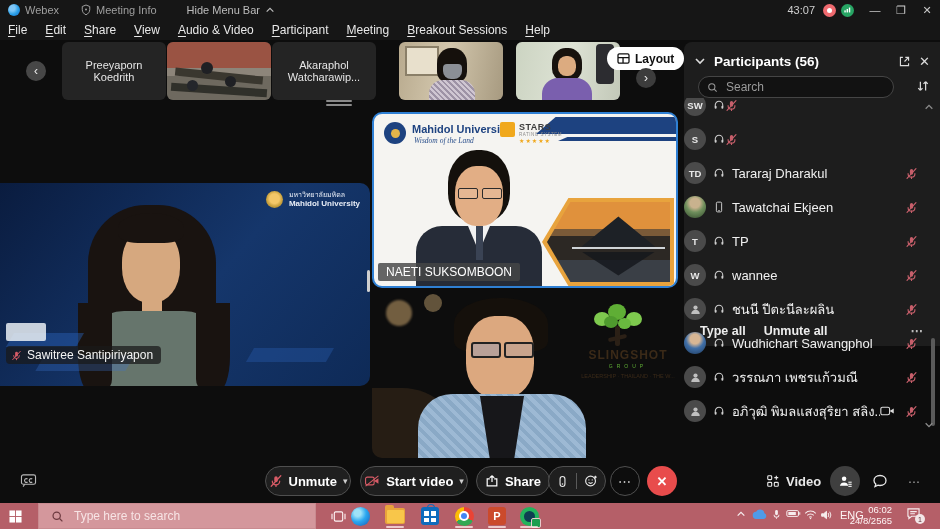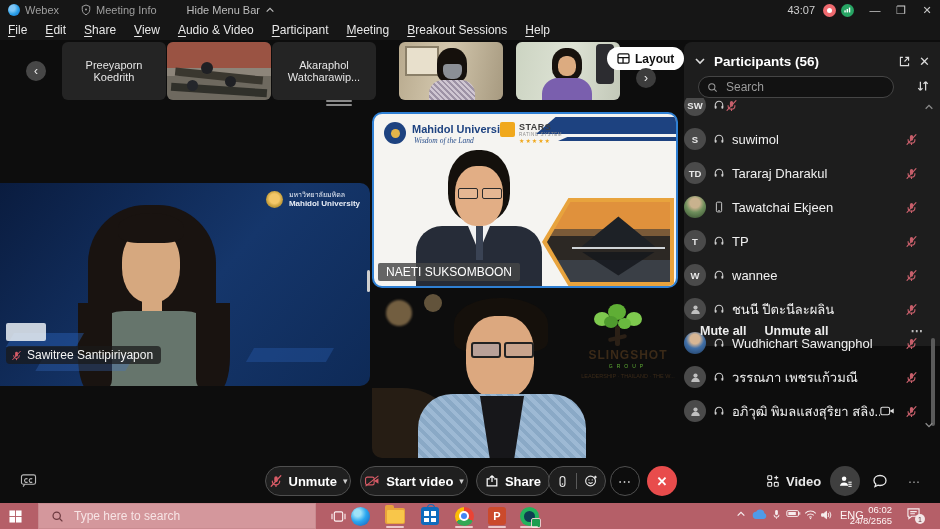--- a/index.html
+++ b/index.html
@@ -349,21 +349,20 @@
         </div>
         <div class="p-row">
           <div class="p-avatar">S</div>
           <span class="p-device">
             <svg viewBox="0 0 16 16" width="12" height="12" fill="none" stroke="currentColor" stroke-width="1.4">
               <path d="M3 10V8a5 5 0 0 1 10 0v2"></path>
               <rect x="2.2" y="9" width="2.6" height="4" rx="1.2" fill="currentColor" stroke="none"></rect>
               <rect x="11.2" y="9" width="2.6" height="4" rx="1.2" fill="currentColor" stroke="none"></rect>
             </svg>
           </span>
-          <span class="p-name">suwimol</span>
           <span class="p-mic">
             <svg viewBox="0 0 16 16" width="13" height="13" fill="none" stroke="currentColor" stroke-width="1.4" stroke-linecap="round">
               <rect x="6" y="2.5" width="4" height="7" rx="2" fill="currentColor" stroke="none"></rect>
               <path d="M3.8 8.2a4.2 4.2 0 0 0 8.4 0"></path>
               <path d="M8 12.4v1.8"></path>
               <path d="M2.5 14L13.5 2"></path>
             </svg>
           </span>
         </div>
         <div class="p-row">
@@ -546,21 +545,21 @@
         </svg>
       </span>
     <div style="position:absolute;right:5px;top:296px;width:4px;height:88px;background:#5a5a5a;border-radius:2px;"></div>
     <span style="position:absolute;right:6px;top:378px;color:#8a8a8a;">
         <svg viewBox="0 0 12 12" width="10" height="10" fill="none" stroke="currentColor" stroke-width="1.6">
           <path d="M2 4l4 4 4-4"></path>
         </svg>
       </span>
 
     <div id="panel-footer">
-      <span>Mute all</span>
+      <span>Type all</span>
       <span>Unmute all</span>
       <span style="flex:1;"></span>
       <span style="color:#bdbdbd;letter-spacing:1px;">⋯</span>
     </div>
   </div>
 
   <span class="abs" style="left:20px;top:473px;color:#b8b8b8;">
     <svg viewBox="0 0 18 16" width="17" height="15" fill="none" stroke="currentColor" stroke-width="1.2">
         <rect x="1.5" y="2" width="15" height="10" rx="2"></rect>
         <path d="M5 12l-1.8 2.6"></path>

